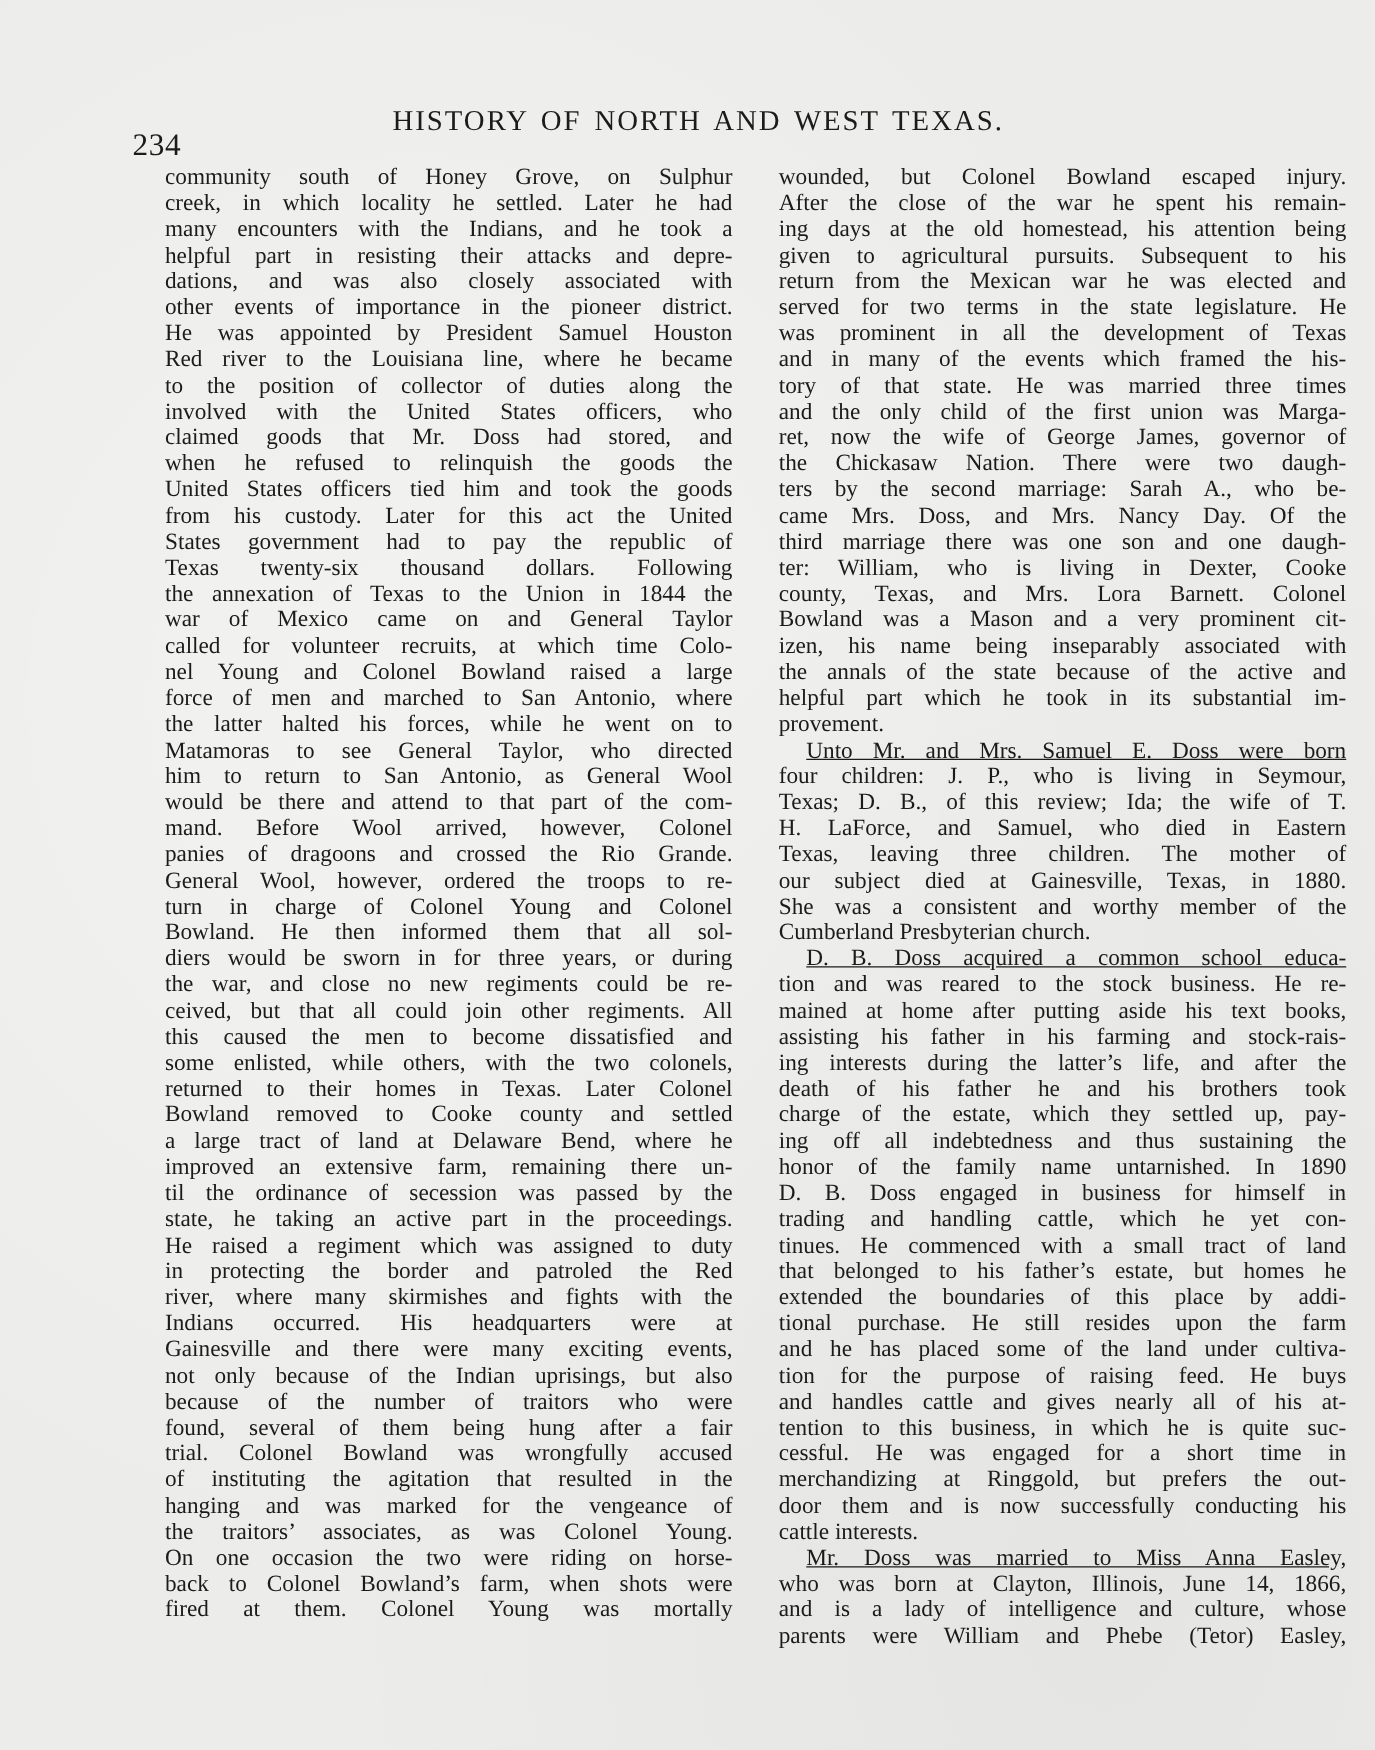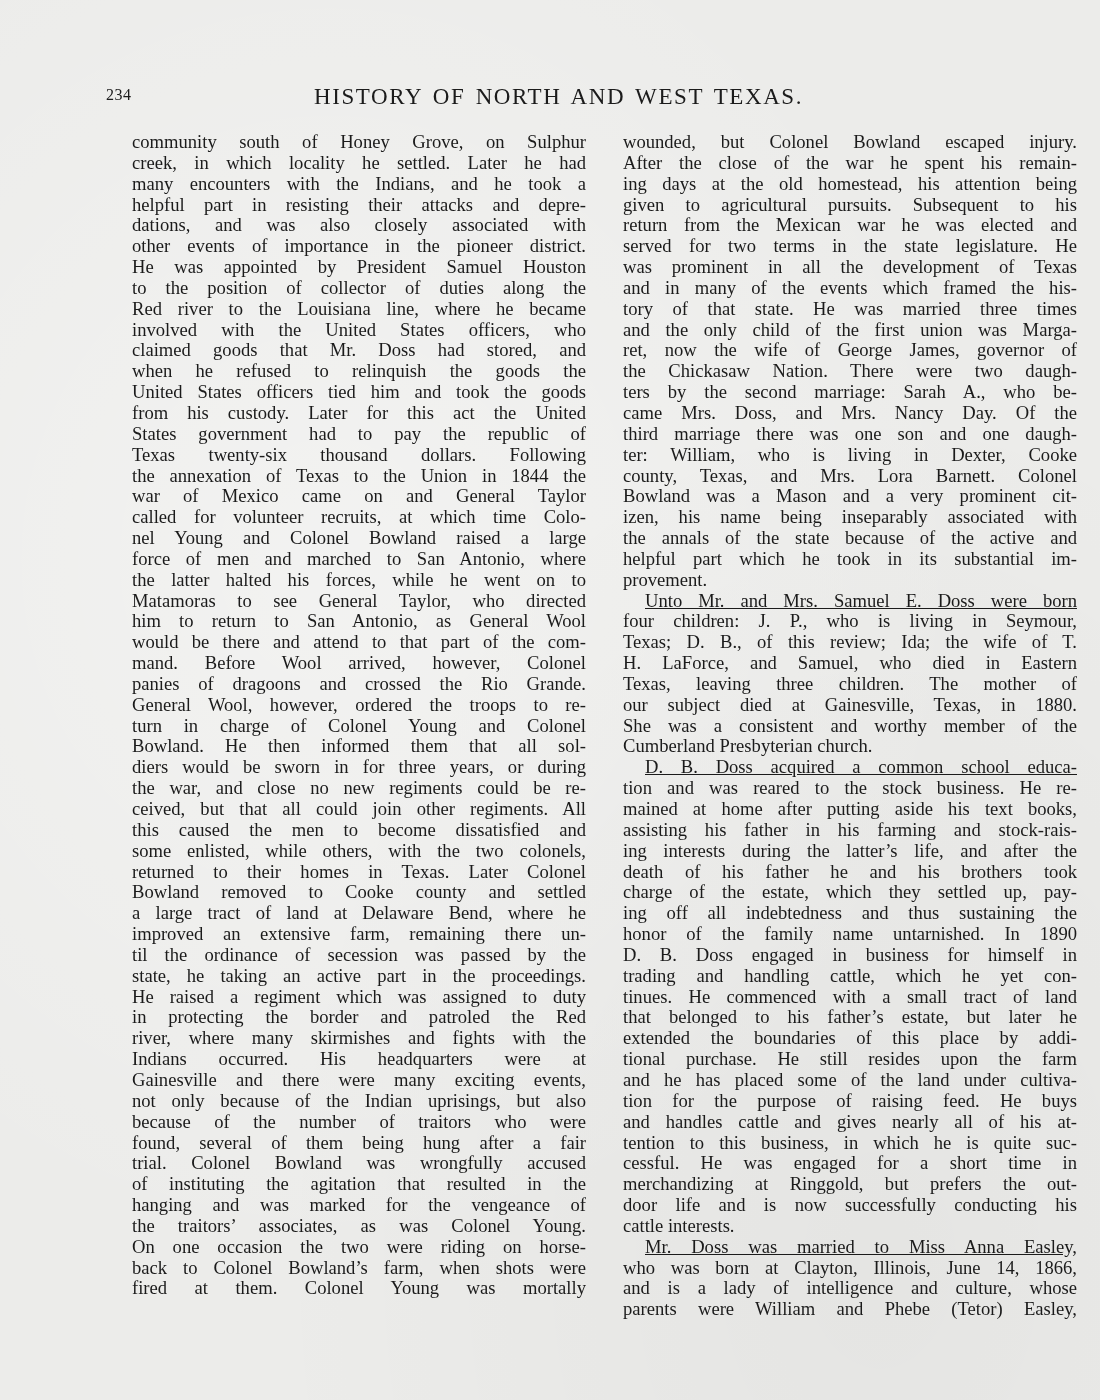--- a/index.html
+++ b/index.html
@@ -27,22 +27,22 @@
     .header {
       position: absolute;
       top: 84px;
       left: 106px;
       width: 930px;
       height: 30px;
     }
     .page-number {
       position: absolute;
       left: 0;
-      top: 2px;
-      font-size: 16px;
+      top: 19px;
+      font-size: 25px;
       letter-spacing: 0.5px;
     }
     .running-title {
       position: absolute;
       left: 208px;
       top: 0;
       font-size: 23px;
       letter-spacing: 1.6px;
       word-spacing: 3px;
     }
@@ -81,22 +81,22 @@
   </div>
 
   <div class="column col-left" id="col-left">
       <span class="line">community south of Honey Grove, on Sulphur</span>
       <span class="line">creek, in which locality he settled. Later he had</span>
       <span class="line">many encounters with the Indians, and he took a</span>
       <span class="line">helpful part in resisting their attacks and depre-</span>
       <span class="line">dations, and was also closely associated with</span>
       <span class="line">other events of importance in the pioneer district.</span>
       <span class="line">He was appointed by President Samuel Houston</span>
+      <span class="line">Red river to the Louisiana line, where he became</span>
       <span class="line">to the position of collector of duties along the</span>
-      <span class="line">Red river to the Louisiana line, where he became</span>
       <span class="line">involved with the United States officers, who</span>
       <span class="line">claimed goods that Mr. Doss had stored, and</span>
       <span class="line">when he refused to relinquish the goods the</span>
       <span class="line">United States officers tied him and took the goods</span>
       <span class="line">from his custody. Later for this act the United</span>
       <span class="line">States government had to pay the republic of</span>
       <span class="line">Texas twenty-six thousand dollars. Following</span>
       <span class="line">the annexation of Texas to the Union in 1844 the</span>
       <span class="line">war of Mexico came on and General Taylor</span>
       <span class="line">called for volunteer recruits, at which time Colo-</span>
@@ -174,29 +174,29 @@
       <span class="line">mained at home after putting aside his text books,</span>
       <span class="line">assisting his father in his farming and stock-rais-</span>
       <span class="line">ing interests during the latter’s life, and after the</span>
       <span class="line">death of his father he and his brothers took</span>
       <span class="line">charge of the estate, which they settled up, pay-</span>
       <span class="line">ing off all indebtedness and thus sustaining the</span>
       <span class="line">honor of the family name untarnished. In 1890</span>
       <span class="line">D. B. Doss engaged in business for himself in</span>
       <span class="line">trading and handling cattle, which he yet con-</span>
       <span class="line">tinues. He commenced with a small tract of land</span>
-      <span class="line">that belonged to his father’s estate, but later he</span>
+      <span class="line">that belonged to his father’s estate, but homes he</span>
       <span class="line">extended the boundaries of this place by addi-</span>
       <span class="line">tional purchase. He still resides upon the farm</span>
       <span class="line">and he has placed some of the land under cultiva-</span>
       <span class="line">tion for the purpose of raising feed. He buys</span>
       <span class="line">and handles cattle and gives nearly all of his at-</span>
       <span class="line">tention to this business, in which he is quite suc-</span>
       <span class="line">cessful. He was engaged for a short time in</span>
       <span class="line">merchandizing at Ringgold, but prefers the out-</span>
-      <span class="line">door life and is now successfully conducting his</span>
+      <span class="line">door them and is now successfully conducting his</span>
       <span class="line last">cattle interests.</span>
       <span class="line indent">Mr. Doss was married to Miss Anna Easley,</span>
       <span class="line">who was born at Clayton, Illinois, June 14, 1866,</span>
       <span class="line">and is a lady of intelligence and culture, whose</span>
       <span class="line">parents were William and Phebe (Tetor) Easley,</span>
     </div>
 </div>
 
 </body></html>

